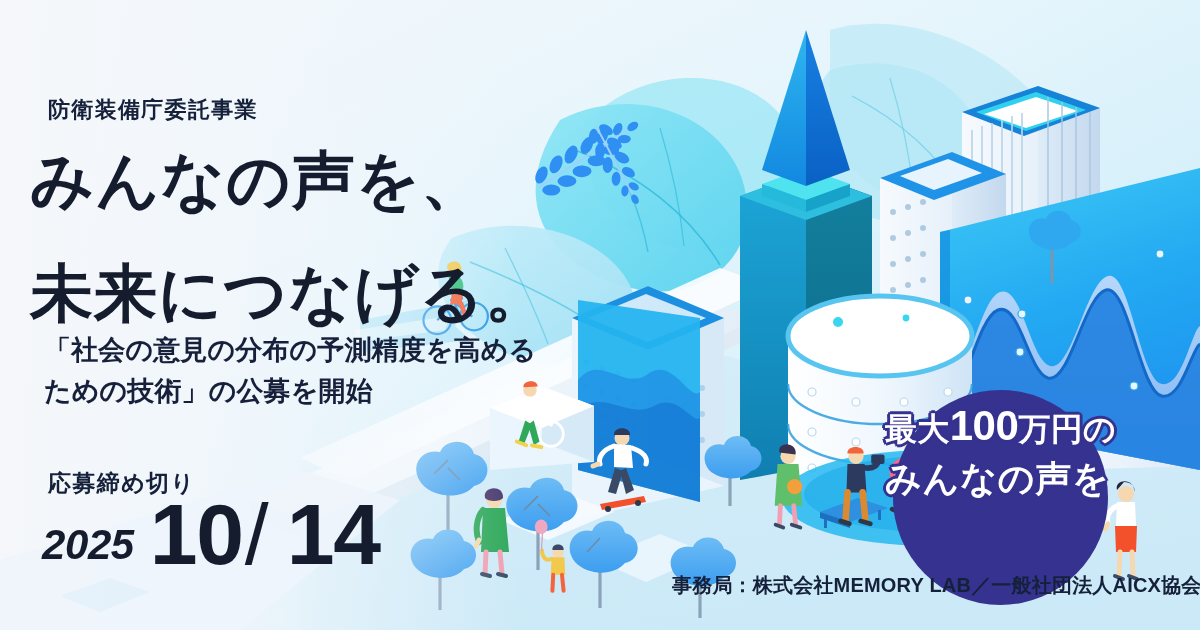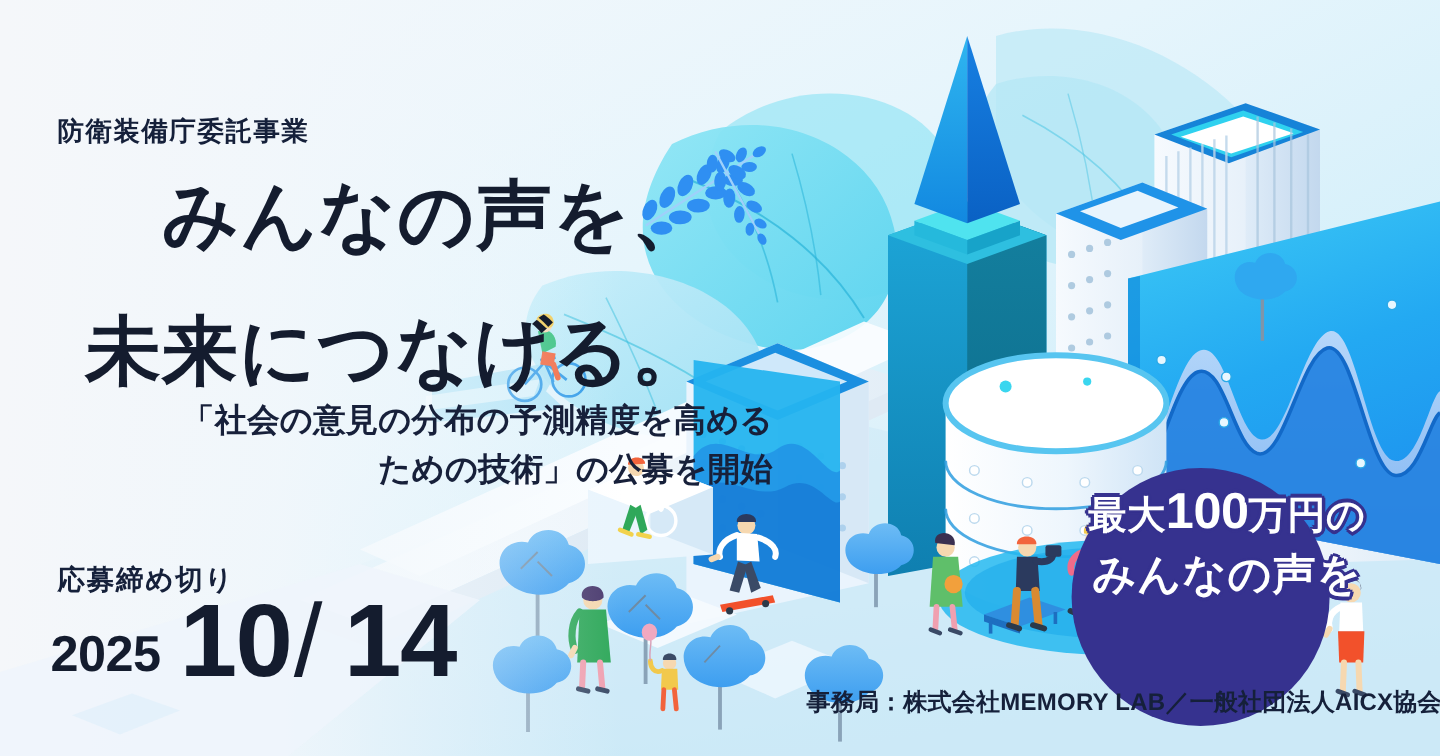--- a/index.html
+++ b/index.html
@@ -10,21 +10,21 @@
     background:#f4f7fa;
   }
   .banner{
     position:relative;width:1200px;height:630px;overflow:hidden;
     background:
       radial-gradient(120% 110% at 78% 42%, #bfe9f7 0%, #d9f2fb 28%, #eef7fc 52%, #f3f6fa 70%, #f5f7fa 100%);
   }
   .art{position:absolute;left:0;top:0;width:1200px;height:630px;}
 
   
-  .textwrap{position:absolute;left:0;top:0;width:640px;height:613px;z-index:40;text-align:right;}
+  .textwrap{position:absolute;left:0;top:0;width:640px;height:613px;z-index:40;}
   .eyebrow{
     position:absolute;left:48px;top:95px;
     font-size:22px;font-weight:700;letter-spacing:.06em;color:#15203a;
     white-space:nowrap;
   }
   .headline{
     position:absolute;left:30px;top:140px;width:560px;
     font-size:63px;font-weight:800;line-height:1.28;letter-spacing:.015em;
     color:#141c2e;white-space:nowrap;
   }
@@ -36,32 +36,32 @@
   }
   .subhead span{display:block;}
   .deadline-label{
     position:absolute;left:48px;top:468px;
     font-size:23px;font-weight:700;letter-spacing:.06em;color:#15203a;white-space:nowrap;
   }
   .dateline{
     position:absolute;left:42px;top:498px;
     display:flex;align-items:flex-end;color:#141c2e;white-space:nowrap;
   }
-  .dateline .yr{font-size:42px;font-weight:800;line-height:1;padding-bottom:6px;letter-spacing:-.01em;}
+  .dateline .yr{font-size:42px;font-weight:800;line-height:1;padding-bottom:6px;letter-spacing:-.01em;font-style:italic;}
   .dateline .big{font-size:86px;font-weight:800;line-height:.86;letter-spacing:-.015em;margin-left:16px;}
   .dateline .slash{font-size:86px;font-weight:400;line-height:.86;margin:0 2px;}
 
   
   .badge{
     position:absolute;left:893px;top:390px;width:215px;height:215px;border-radius:50%;
     background:#36328f;z-index:45;
   }
   .badge-text{
     position:absolute;left:885px;top:400px;width:275px;z-index:46;
-    text-align:center;color:#fff;font-weight:800;line-height:1.22;
+    text-align:left;color:#fff;font-weight:800;line-height:1.22;
     text-shadow:
       2px 0 0 #36328f,-2px 0 0 #36328f,0 2px 0 #36328f,0 -2px 0 #36328f,
       2px 2px 0 #36328f,-2px 2px 0 #36328f,2px -2px 0 #36328f,-2px -2px 0 #36328f,
       3px 0 0 #36328f,-3px 0 0 #36328f,0 3px 0 #36328f,0 -3px 0 #36328f;
   }
   .badge-text .r1{display:block;font-size:32px;letter-spacing:.01em;}
   .badge-text .r1 .num{font-size:42px;letter-spacing:-.01em;}
   .badge-text .r2{display:block;font-size:36px;letter-spacing:.02em;margin-top:6px;}
 
   

